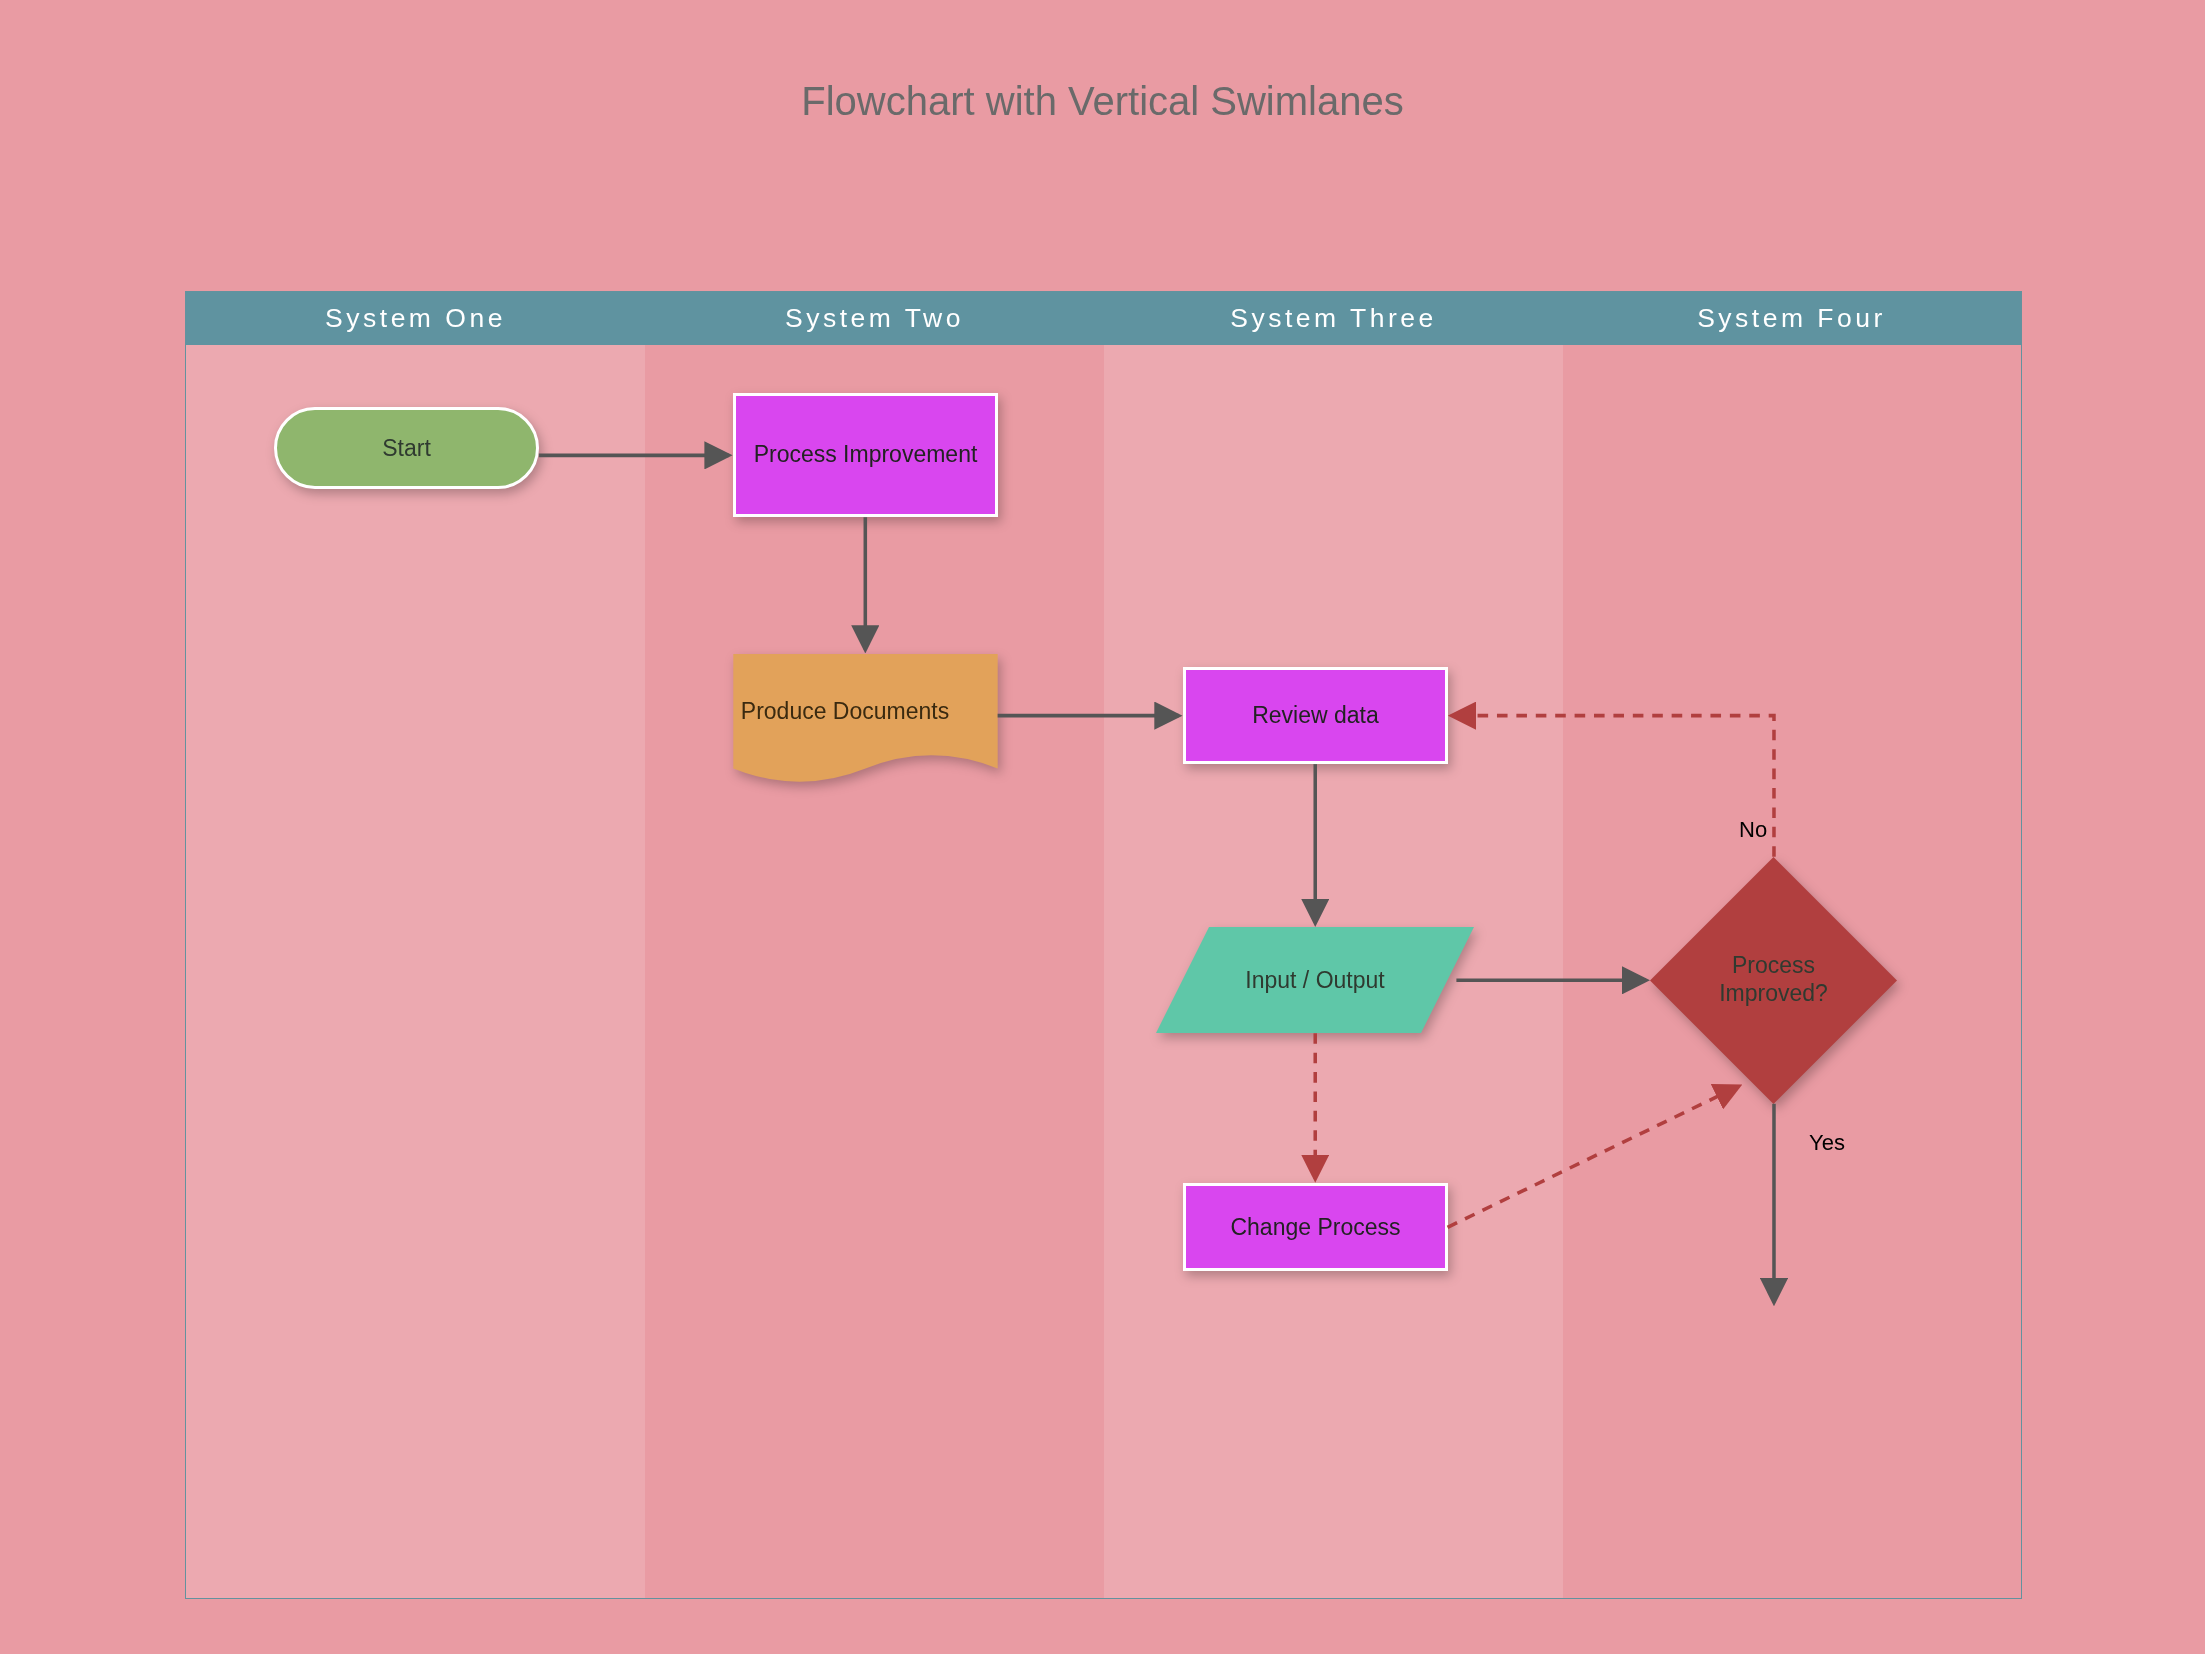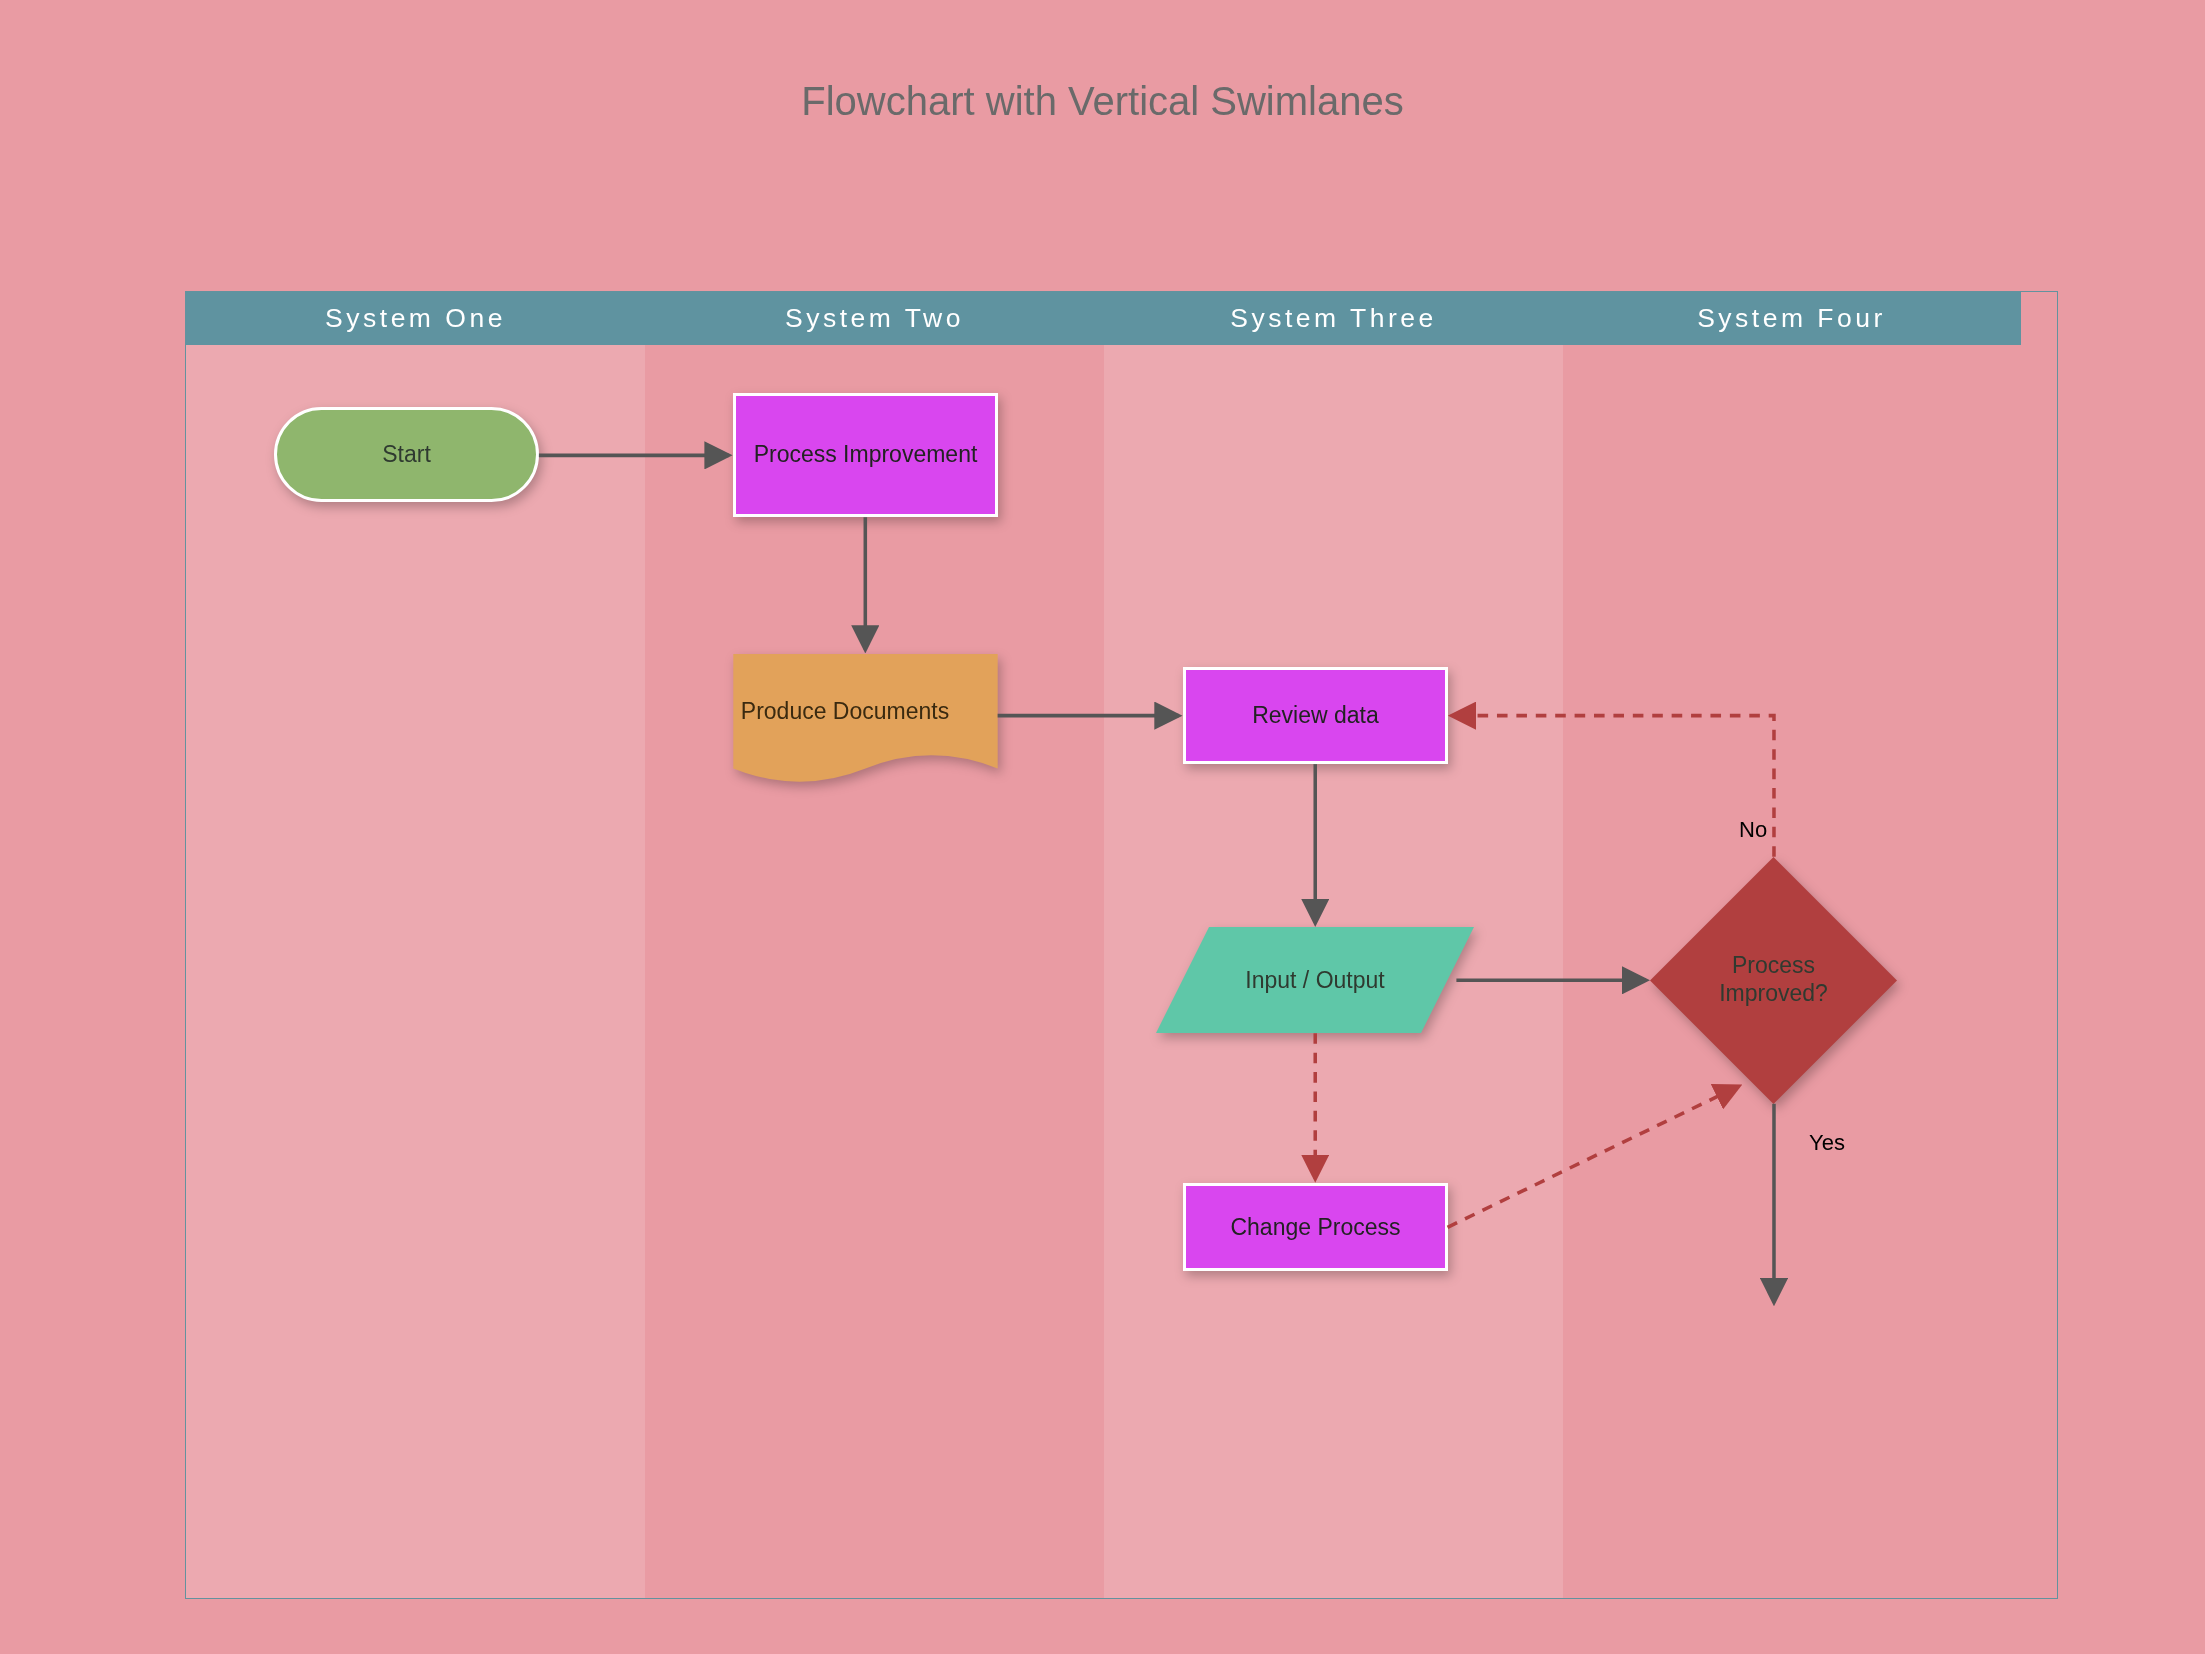--- a/index.html
+++ b/index.html
@@ -1,17 +1,17 @@
 <!DOCTYPE html>
 <html style="font-size:14px"><head>
 <meta charset="utf-8">
 <style>
   html,body{margin:0;padding:0;width:2206px;height:1654px;background:#e99ba3;font-family:"Segoe UI",Arial,sans-serif;color:#333;}
   .title{position:absolute;left:0;top:79px;width:100%;text-align:center;font-size:40px;color:#6a6a6a;font-weight:400;}
-  .canvas{position:absolute;left:185px;top:291px;width:1835px;height:1306px;border:1.8px solid #63929e;padding-left:36px;}
+  .canvas{position:absolute;left:185px;top:291px;width:1835px;height:1306px;border:1.8px solid #63929e;}
   
   .lane-header{position:absolute;top:0;height:53px;background:#5f93a0;color:#fff;font-size:26.5px;display:flex;align-items:center;justify-content:center;letter-spacing:3.5px;}
   .lane-chevron{position:absolute;top:0;height:53px;width:26.5px;}
   .lane-chevron svg{width:26.5px;height:53px;display:block;}
   .lane-body{position:absolute;top:53px;bottom:0;background:rgba(255,255,255,0.15);}
   
   .node{position:absolute;display:flex;align-items:center;justify-content:center;text-align:center;font-size:23px;color:#2f3a30;box-sizing:border-box;}
   .terminator{background:#8fb66d;border:3.5px solid #fff;border-radius:53px;}
   .process{background:#d946ef;color:#222;border:3.5px solid #fff;justify-content:center;}
   .shadow{filter:drop-shadow(3.5px 5.3px 5.3px rgba(0,0,0,0.25));}
@@ -48,21 +48,21 @@
     </div>
   <div class="lane-chevron" style="left:1376px;">
     <svg viewBox="0 0 30 60">
         <polygon points="0,0 30,30 0,60" fill="#fff"></polygon>
       </svg>
   </div>
   <div class="lane-header" style="left:1376px;width:459px;">
       <span>System Four</span>
     </div>
 
-  <div class="node terminator shadow" style="left:88px;top:115px;width:265px;height:95px;">
+  <div class="node terminator shadow" style="left:88px;top:115px;width:265px;height:82px;">
     <span>Start</span>
   </div>
 
   <div class="node process shadow" style="left:547px;top:101px;width:265px;height:124px;line-height:1.2;">
     <span>Process Improvement</span>
   </div>
 
   <div class="shadow" style="position:absolute;left:547px;top:362px;width:265px;height:141px;">
     <svg width="265" height="141" viewBox="0 0 300 160" style="display:block;">
       <path d="M0,0 L300,0 L300,130 Q225,100 150,130 Q75,160 0,130 Z" fill="#e2a25a"></path>

